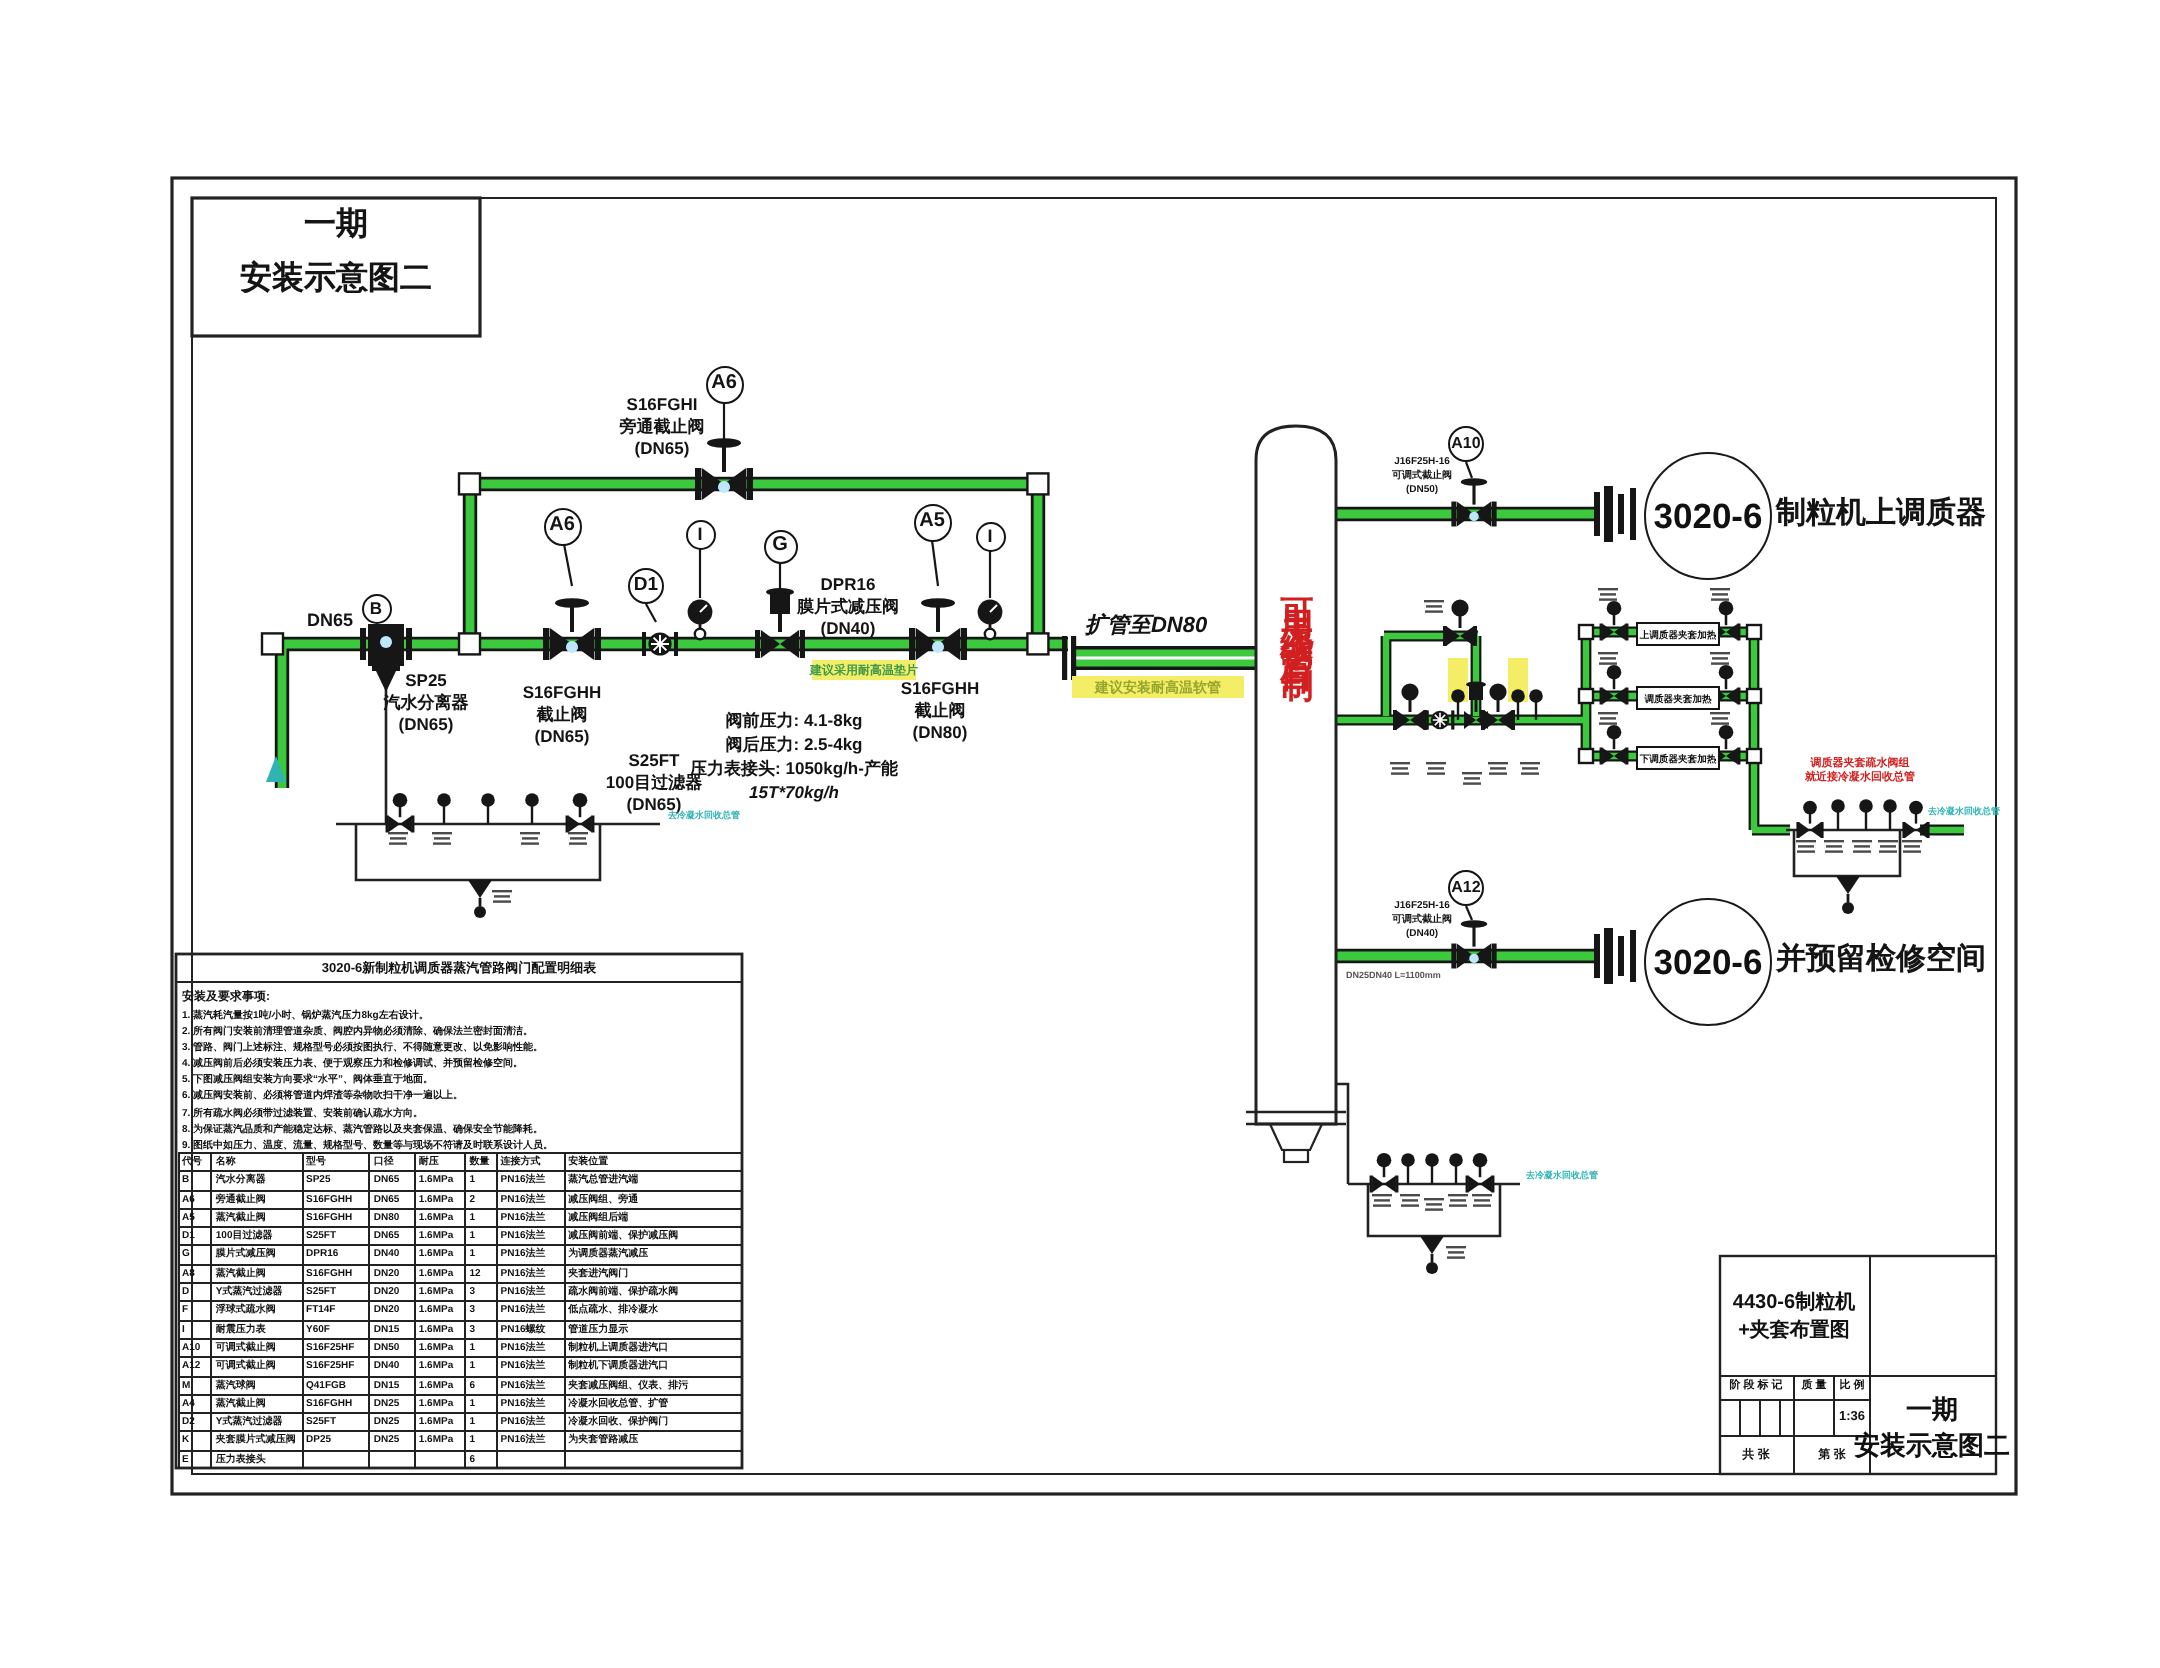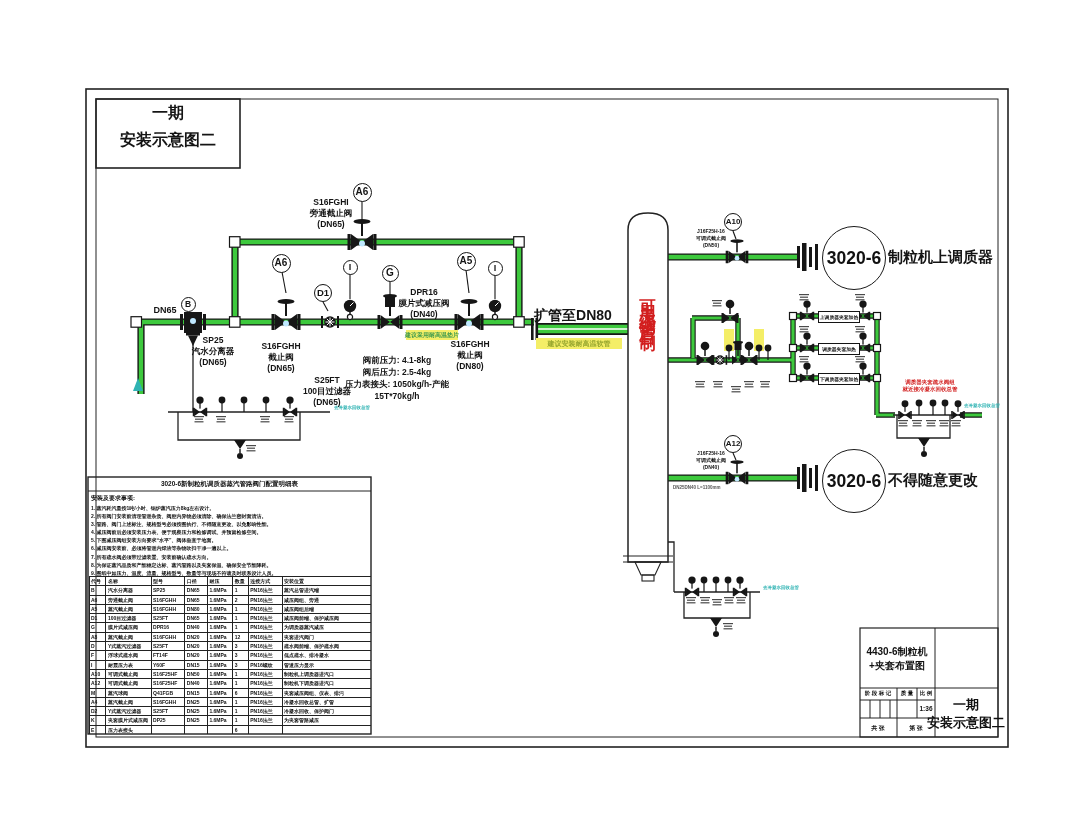--- a/index.html
+++ b/index.html
@@ -320,46 +320,46 @@
 <div class="lb" style="left:281px;top:364px;">(DN65)</div>
 <div class="lb" style="left:327px;top:376px;">S25FT</div>
 <div class="lb" style="left:327px;top:387px;">100目过滤器</div>
 <div class="lb" style="left:327px;top:398px;">(DN65)</div>
 <div class="lb" style="left:424px;top:288px;">DPR16</div>
 <div class="lb" style="left:424px;top:299px;">膜片式减压阀</div>
 <div class="lb" style="left:424px;top:310px;">(DN40)</div>
 <div class="lb" style="left:397px;top:356px;">阀前压力: 4.1-8kg</div>
 <div class="lb" style="left:397px;top:368px;">阀后压力: 2.5-4kg</div>
 <div class="lb" style="left:397px;top:380px;">压力表接头: 1050kg/h-产能</div>
-<div class="lb" style="left:397px;top:392px;">15T*70kg/h</div>
+<div class="lb" style="left:397px;top:392px;font-style:italic;">15T*70kg/h</div>
 <div class="lb" style="left:470px;top:340px;">S16FGHH</div>
 <div class="lb" style="left:470px;top:351px;">截止阀</div>
 <div class="lb" style="left:470px;top:362px;">(DN80)</div>
 
 <div class="ybox" style="left:406px;top:330px;width:52px;height:10px;">
   <span style="font-size:6px;color:#3f9b4f;">建议采用耐高温垫片</span>
 </div>
-<div class="lb" style="left:573px;top:308px;font-size:14px;">扩管至DN80</div>
+<div class="lb" style="left:573px;top:308px;font-size:11px;font-style:italic;">扩管至DN80</div>
 <div class="ybox" style="left:536px;top:338px;width:86px;height:11px;">
   <span style="font-size:7px;color:#97a62e;">建议安装耐高温软管</span>
 </div>
 
 <div class="vred" style="left:637px;top:286px;width:22px;height:190px;">可用无缝钢管自制</div>
 
 <div class="lb" style="left:711px;top:229px;font-size:5px;">J16F25H-16</div>
 <div class="lb" style="left:711px;top:236px;font-size:5px;">可调式截止阀</div>
 <div class="lb" style="left:711px;top:243px;font-size:5px;">(DN50)</div>
 <div class="lb" style="left:711px;top:451px;font-size:5px;">J16F25H-16</div>
 <div class="lb" style="left:711px;top:458px;font-size:5px;">可调式截止阀</div>
 <div class="lb" style="left:711px;top:465px;font-size:5px;">(DN40)</div>
 
 <div class="bigcircle" style="left:822px;top:226px;">3020-6</div>
 <div class="lbL" style="left:888px;top:249px;font-size:15px;">制粒机上调质器</div>
 <div class="bigcircle" style="left:822px;top:449px;">3020-6</div>
-<div class="lbL" style="left:888px;top:472px;font-size:15px;">不得随意更改</div>
+<div class="lbL" style="left:888px;top:472px;font-size:15px;">并预留检修空间</div>
 <div class="lbL" style="left:673px;top:486px;font-size:4.5px;color:#555;">DN25DN40 L=1100mm</div>
 
 <div class="branchbox" style="left:818px;top:311px;">上调质器夹套加热</div>
 <div class="branchbox" style="left:818px;top:343px;">调质器夹套加热</div>
 <div class="branchbox" style="left:818px;top:373px;">下调质器夹套加热</div>
 
 <div class="redlb" style="left:930px;top:380px;">调质器夹套疏水阀组</div>
 <div class="redlb" style="left:930px;top:387px;">就近接冷凝水回收总管</div>
 
 <div class="cyanlb" style="left:334px;top:406px;">去冷凝水回收总管</div>

